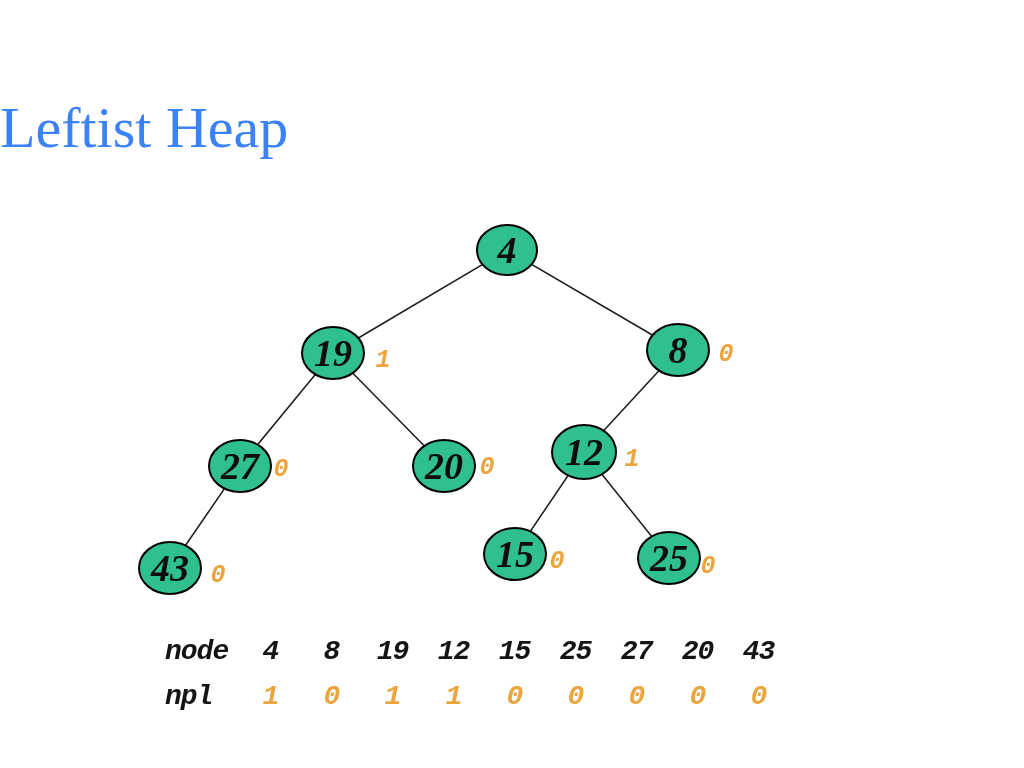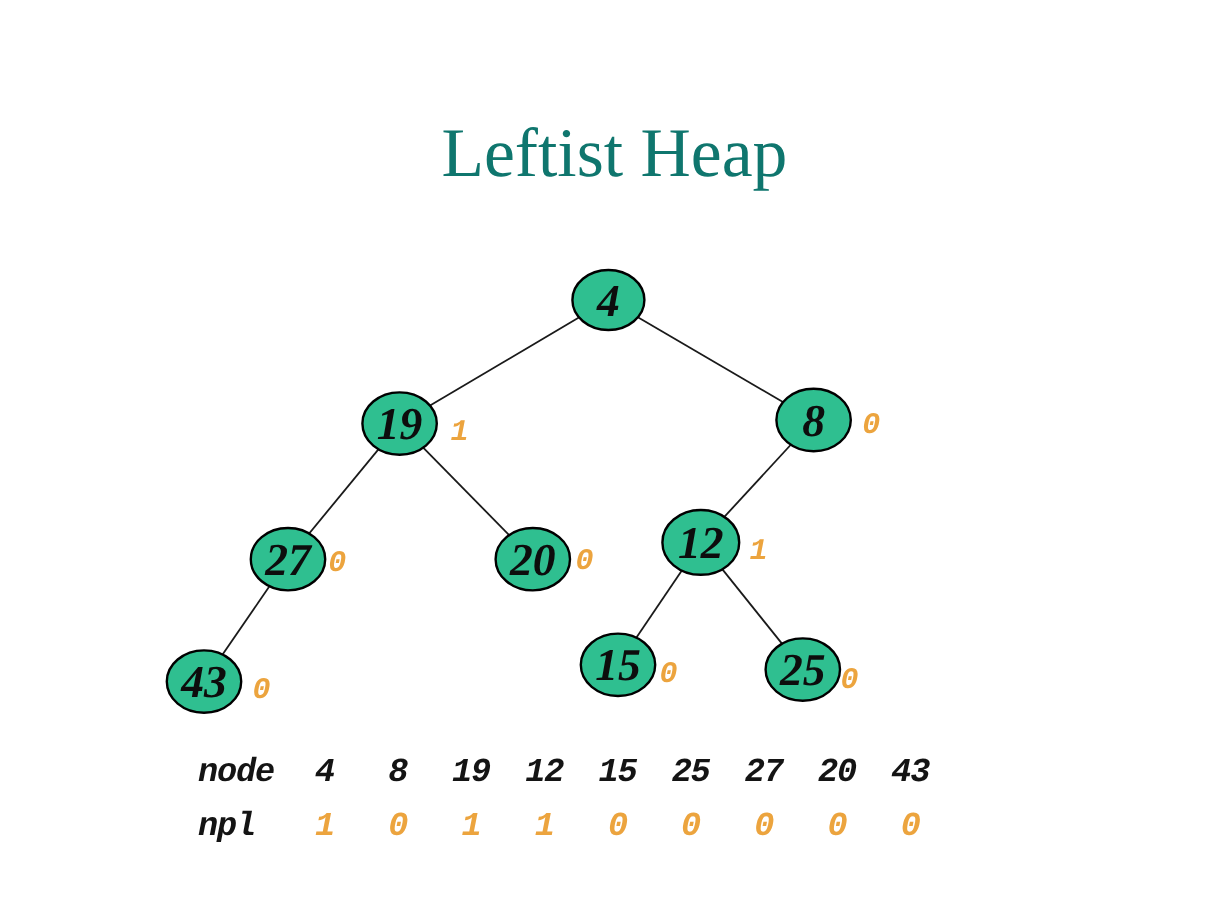--- a/index.html
+++ b/index.html
@@ -7,25 +7,25 @@
     width:1024px;height:768px;
     background:#ffffff;
     position:relative;
     overflow:hidden;
     font-family:"Liberation Serif", serif;
   }
   .slide{position:absolute;inset:0;}
   .title{
     position:absolute;
     top:96px;left:0;width:1024px;
-    text-align:center;
+    text-align:left;
     font-family:"Liberation Serif", serif;
     font-size:58px;
     line-height:64px;
-    color:#0f766e;
+    color:#3b82f6;
     letter-spacing:0px;
   }
   svg.tree{position:absolute;left:0;top:0;}
   .edge{stroke:var(--edge,#1a1a1a);stroke-width:1.5;}
   .node-ellipse{
     fill:var(--node-fill,#2fbf90);
     stroke:var(--node-border,#000000);
     stroke-width:2;
   }
   .node-value{
@@ -47,21 +47,21 @@
   .table{
     position:absolute;
     left:165px;top:622px;
     font-family:"Liberation Mono", monospace;
     font-style:italic;
     font-weight:bold;
     font-size:28px;
     letter-spacing:-1px;
     color:var(--table-text,#141414);
   }
-  .trow{display:flex;align-items:center;height:45px;}
+  .trow{display:flex;align-items:flex-end;height:45px;}
   .tlabel{width:75px;}
   .tcell{width:61px;text-align:center;}
   .npl-row .tcell{color:var(--npl-text,#eca43e);}
 </style>
 </head>
 <body>
 
 <div class="slide">
 
   <div class="title">Leftist Heap</div>

